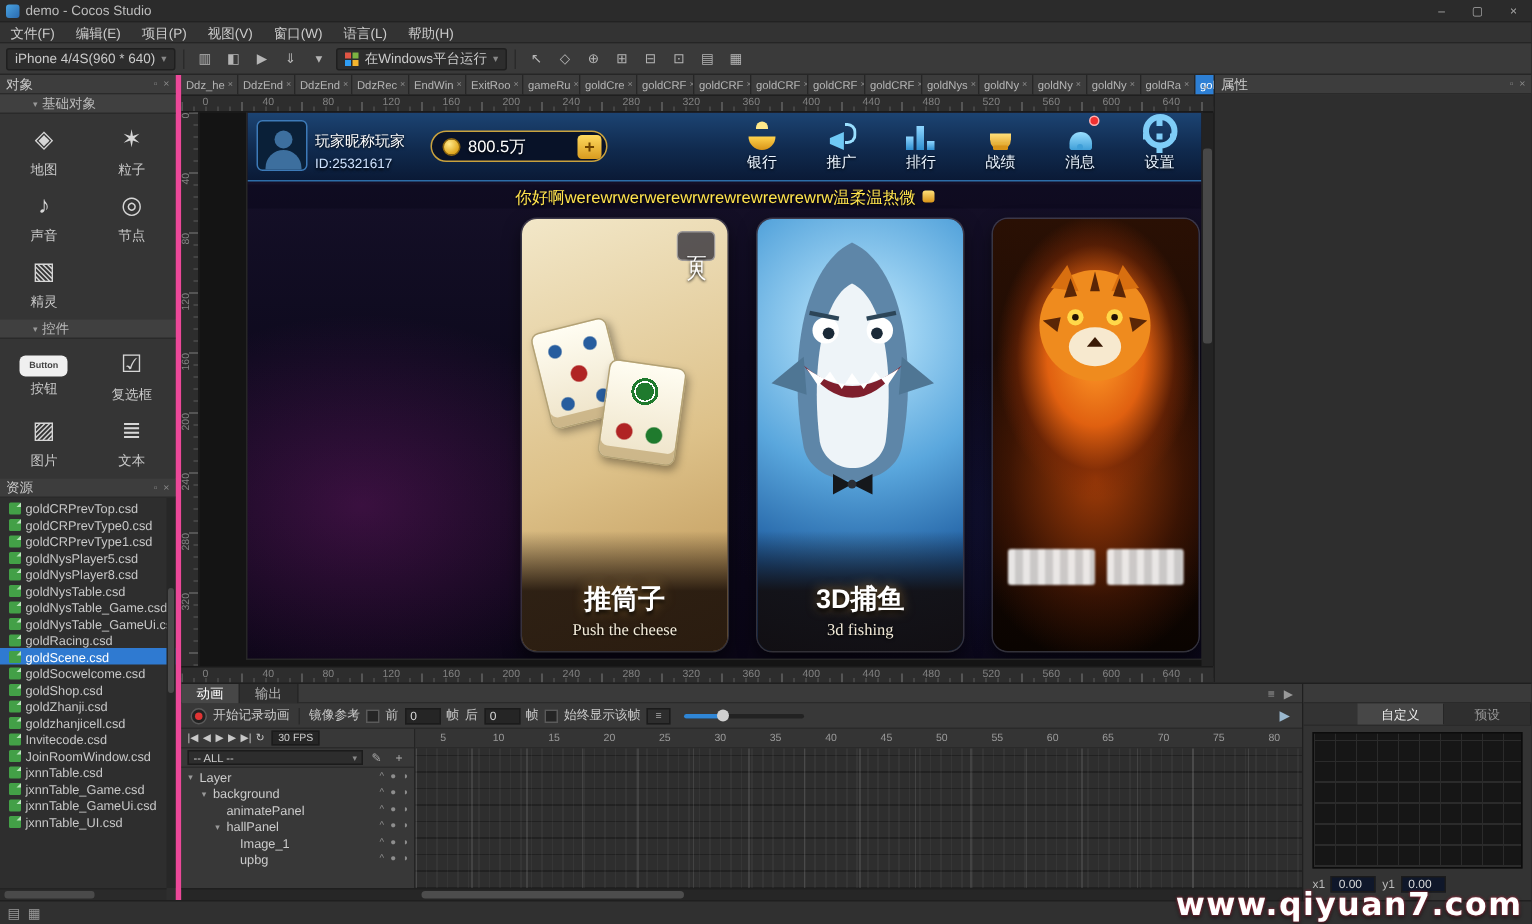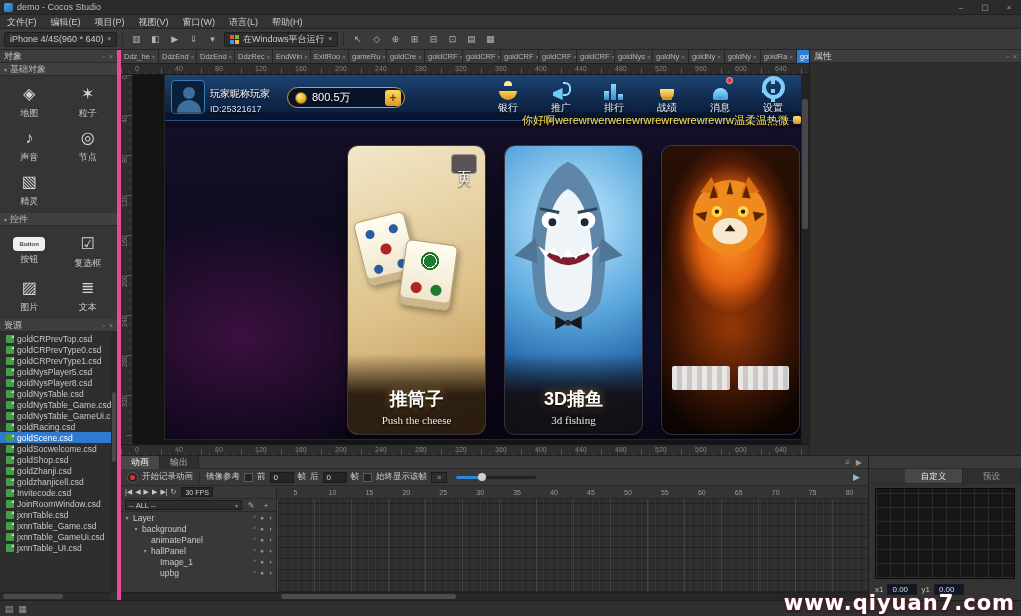--- a/index.html
+++ b/index.html
@@ -30,21 +30,21 @@
 .left-col{width:121px;flex:none;border-right:4px solid #ec4899;display:flex;flex-direction:column;background:#333;}
 .panel-header{height:13px;background:#3d3d3d;border-bottom:1px solid #2a2a2a;display:flex;align-items:center;justify-content:space-between;padding:0 4px;font-size:9px;color:#ccc;flex:none;}
 .ph-icons{display:flex;gap:4px;font-size:7px;color:#8a8a8a;}
 .mid-col{flex:1;display:flex;flex-direction:column;min-width:0;}
 .upper{flex:1;display:flex;min-height:0;}
 .center-col{flex:1;display:flex;flex-direction:column;min-width:0;}
 .right-col{width:212px;flex:none;border-left:1px solid #1f1f1f;background:#333;display:flex;flex-direction:column;}
 .props-empty{flex:1;background:#2e2e2e;}
 
 
-.obj-sec-header{height:13px;background:#404040;border-bottom:1px solid #2a2a2a;display:flex;align-items:center;gap:3px;padding-left:4px;font-size:9px;color:#bbb;}
+.obj-sec-header{height:13px;background:#404040;border-bottom:1px solid #2a2a2a;display:flex;align-items:center;gap:3px;padding-left:22px;font-size:9px;color:#bbb;}
 .obj-sec-header .twisty{font-size:6px;color:#999;}
 .obj-grid{display:flex;flex-wrap:wrap;padding:3px 0 2px;background:#353535;}
 .obj-item{width:50%;height:44px;display:flex;flex-direction:column;align-items:center;justify-content:center;gap:2px;}
 .obj-icon{height:22px;display:flex;align-items:center;justify-content:center;color:#d6d6d6;font-size:16px;line-height:22px;}
 .obj-icon.btn-ico{width:32px;height:14px;background:#f0f0f0;border-radius:4px;color:#444;font-size:6px;font-weight:bold;}
 .obj-label{font-size:9px;color:#c8c8c8;}
 
 
 .file-list{flex:1;background:#2e2e2e;overflow:hidden;position:relative;padding-top:1px;}
 .file-row{height:11px;display:flex;align-items:center;gap:3px;padding-left:6px;font-size:8.5px;color:#c8c8c8;white-space:nowrap;}
@@ -111,21 +111,21 @@
 .ni-rank::before{content:"";width:20px;height:16px;
   background-image:linear-gradient(#8ed6ff,#2f8fd0),linear-gradient(#8ed6ff,#2f8fd0),linear-gradient(#8ed6ff,#2f8fd0);
   background-size:5px 9px,5px 16px,5px 6px;background-position:0 bottom,7px bottom,14px bottom;background-repeat:no-repeat;}
 .ni-trophy::before{content:"";width:14px;height:11px;background:linear-gradient(#ffe07a,#d89418);border-radius:0 0 10px 10px;}
 .ni-trophy::after{content:"";position:absolute;bottom:0;left:7px;width:10px;height:3px;background:#d89418;border-radius:1px;box-shadow:0 -3px 0 -1px #e8b53a;}
 .ni-msg::before{content:"";width:15px;height:12px;background:linear-gradient(#9adfff,#3f9fd8);border-radius:8px 8px 2px 2px;}
 .ni-msg::after{content:"";position:absolute;bottom:0;left:10px;width:4px;height:4px;border-radius:50%;background:#3f9fd8;}
 .ni-gear::before{content:"";width:15px;height:15px;border-radius:50%;border:4px solid #7fcdf8;margin-bottom:1px;}
 .ni-gear::after{content:"";position:absolute;bottom:7px;left:10px;width:4px;height:4px;background:#7fcdf8;
   box-shadow:0 -9px 0 #7fcdf8,0 9px 0 #7fcdf8,-9px 0 0 #7fcdf8,9px 0 0 #7fcdf8;}
-.marquee{position:absolute;left:0;right:0;top:37px;height:16px;display:flex;align-items:center;justify-content:flex-end;gap:4px;
+.marquee{position:absolute;left:0;right:0;top:48px;height:16px;display:flex;align-items:center;justify-content:center;gap:4px;
   font-size:11px;color:#ffe34d;text-shadow:0 1px 2px #000;background:rgba(0,0,15,.25);white-space:nowrap;}
 .m-ico{width:8px;height:8px;border-radius:2px;background:linear-gradient(#ffe07a,#d89418);flex:none;}
 .cards{position:absolute;left:183px;top:71px;display:flex;gap:20px;}
 .card{width:137px;height:288px;border-radius:10px;position:relative;overflow:hidden;
   box-shadow:0 0 0 1px rgba(255,255,255,.18),0 5px 12px rgba(0,0,0,.6);}
 .card-label{position:absolute;left:0;right:0;bottom:0;height:80px;display:flex;flex-direction:column;align-items:center;justify-content:flex-end;padding-bottom:8px;
   background:linear-gradient(transparent,rgba(18,8,4,.85) 50%);}
 .card-title{font-size:18px;font-weight:bold;color:#fff;text-shadow:0 2px 3px #000,0 0 8px rgba(255,190,80,.55);}
 .card-sub{font-size:11px;color:#f2ead8;font-family:"Liberation Serif",serif;margin-top:3px;text-shadow:0 1px 2px #000;}
 .card-mahjong{background:linear-gradient(160deg,#f2e7c8 0%,#ddc189 55%,#b98f4e 100%);}

